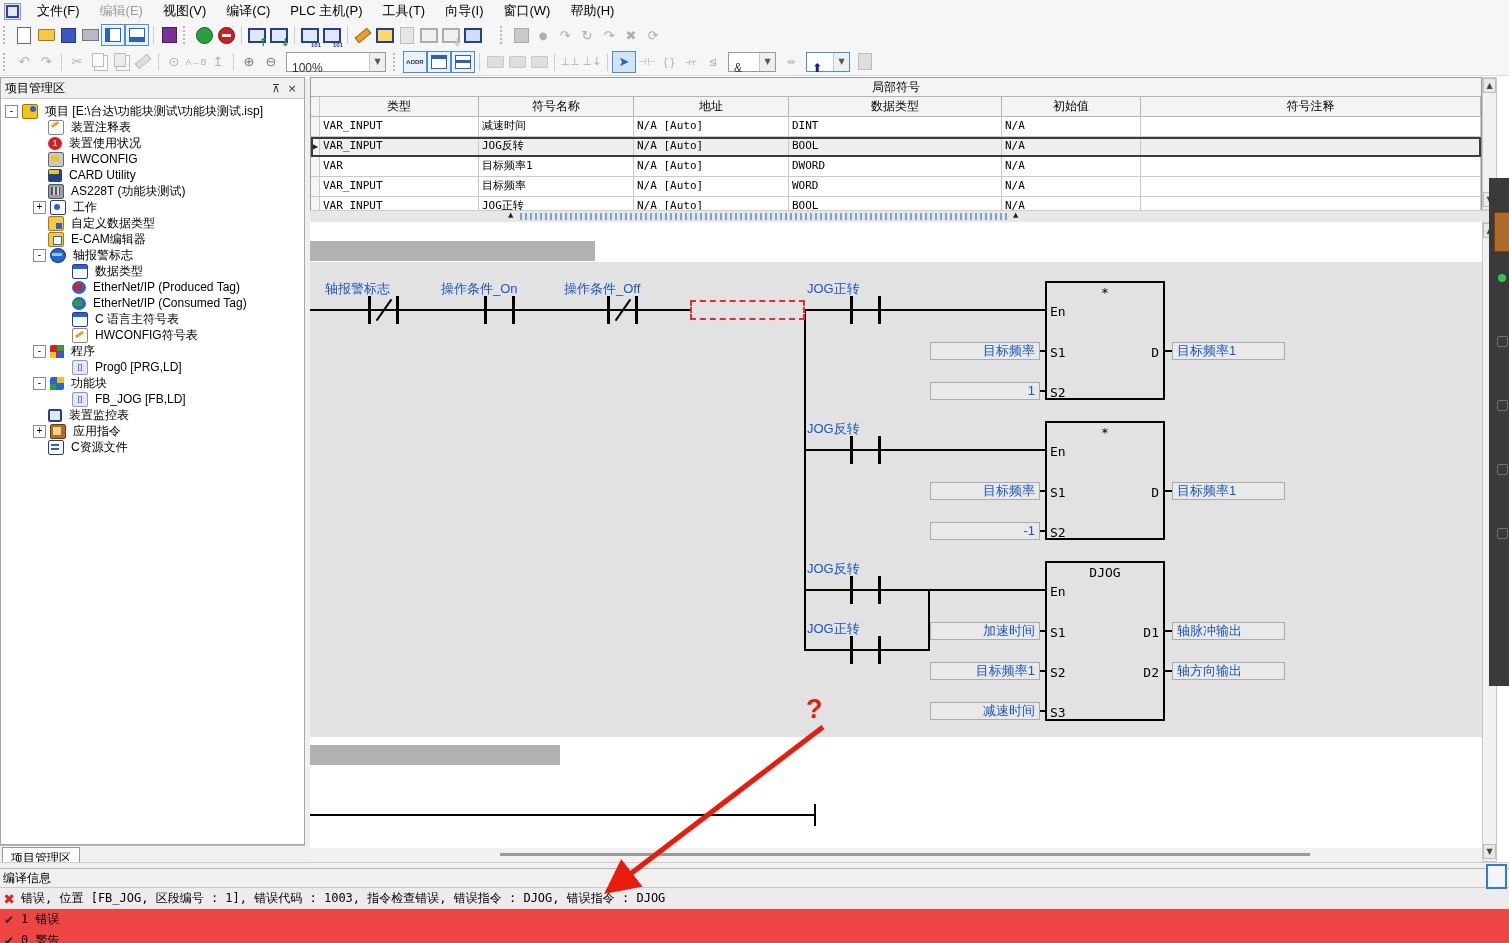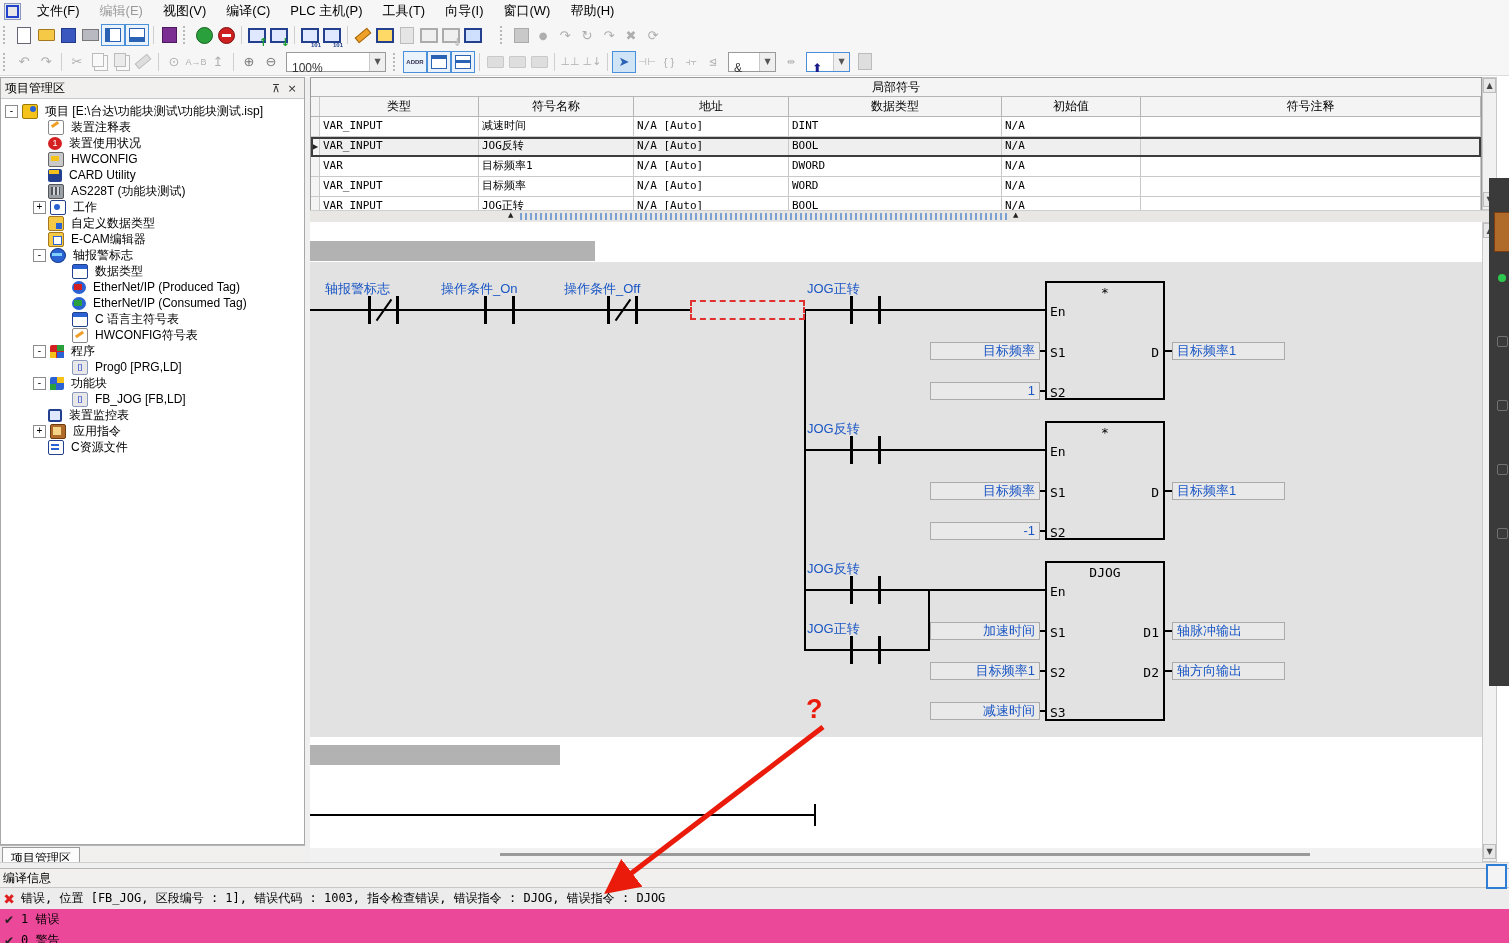--- a/index.html
+++ b/index.html
@@ -99,21 +99,21 @@
             font-family:"DejaVu Sans Mono","Liberation Mono",monospace;}
   .pin{position:absolute;font-size:13px;font-family:"DejaVu Sans Mono","Liberation Mono",monospace;}
   .opbox{position:absolute;height:18px;border:1px solid #ababab;background:#e9e9e9;box-sizing:border-box;
          font-size:13px;color:#1a56c4;line-height:16px;padding:0 4px;white-space:nowrap;overflow:hidden;}
   .opbox.in{width:110px;text-align:right;}
   .opbox.out{width:113px;text-align:left;}
   .lhscroll{position:absolute;left:0;top:626px;width:1172px;height:14px;background:#f1f1f1;}
   .lhscroll .thumb{position:absolute;left:190px;top:5px;width:810px;height:3px;background:#9a9a9a;}
   
   .botthin{left:0;top:862px;width:1509px;height:6px;background:#efefef;border-top:1px solid #cfcfcf;}
-  .compile{left:0;top:868px;width:1509px;height:75px;background:#ec4899;border-top:1px solid #b5b5b5;}
+  .compile{left:0;top:868px;width:1509px;height:75px;background:#ef4444;border-top:1px solid #b5b5b5;}
   .cmp-head{height:18px;background:#f1f0ee;border-bottom:1px solid #c8c8c8;font-size:12px;
             line-height:18px;padding-left:3px;}
   .cmp-line{height:21px;display:flex;align-items:center;gap:5px;padding-left:2px;
             font-family:"DejaVu Sans Mono","Liberation Mono",monospace;font-size:12px;}
   .cmp-line.first{background:#ececec;}
   .xicon{color:#e02020;font-weight:bold;font-size:14px;width:14px;text-align:center;}
   .vicon{color:#222;font-size:12px;width:14px;text-align:center;}
   .darkstrip{left:1489px;top:178px;width:20px;height:508px;background:#3a3a3a;z-index:30;}
   .avatar{position:absolute;left:5px;top:34px;width:15px;height:38px;background:#b06a2a;border:1px solid #7c3c12;}
   .gdot{position:absolute;left:9px;top:96px;width:8px;height:8px;border-radius:50%;background:#2dc84d;}

